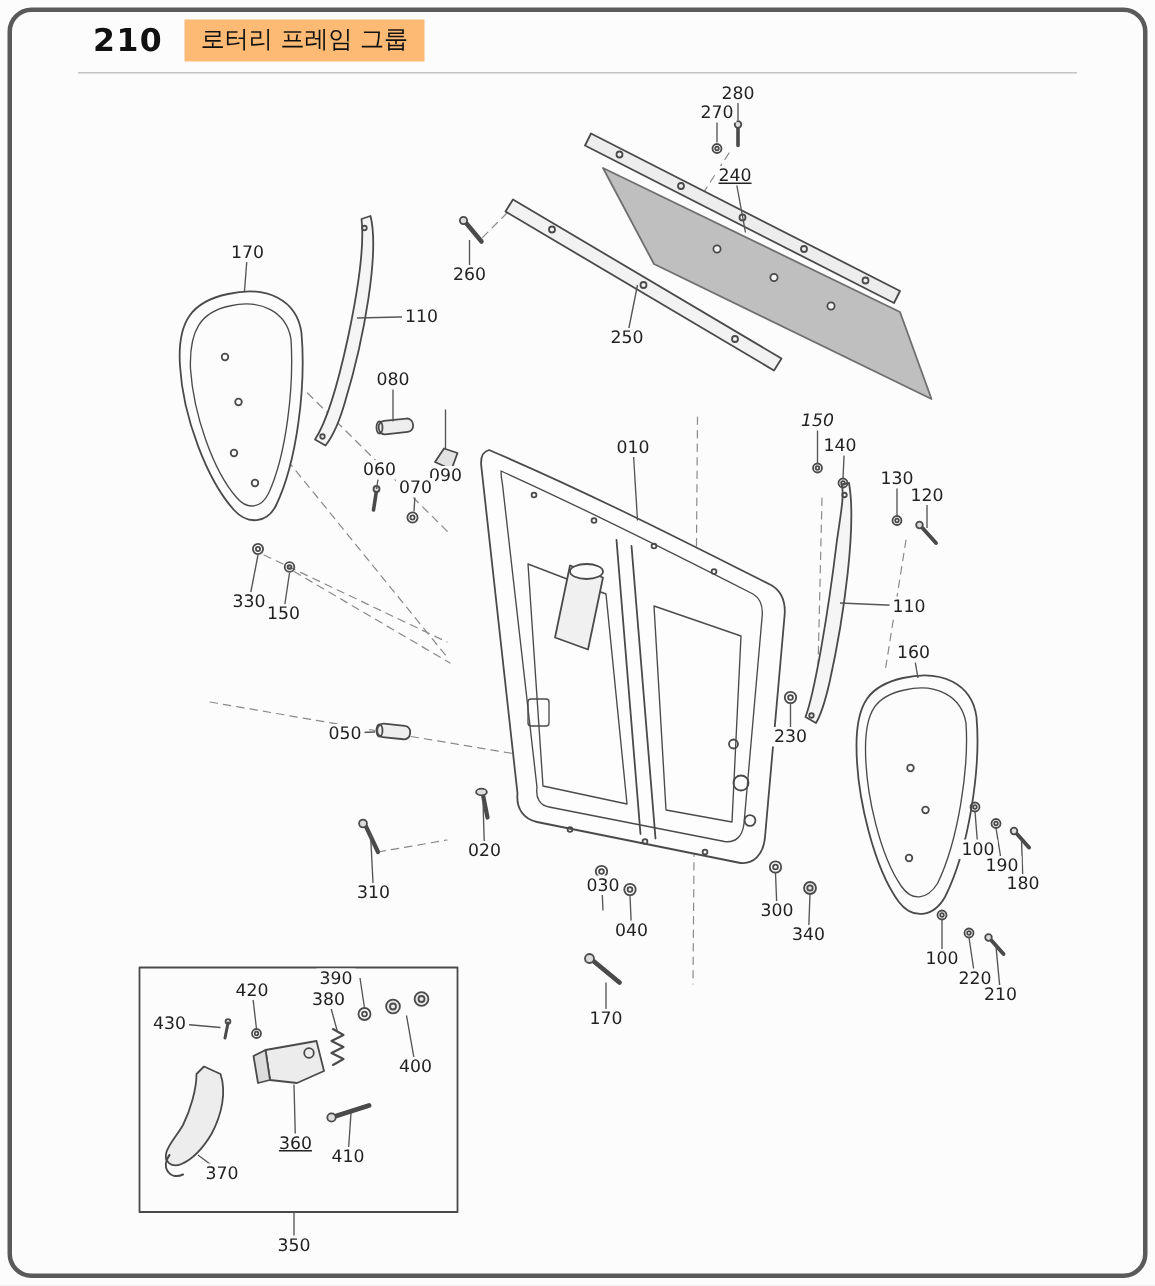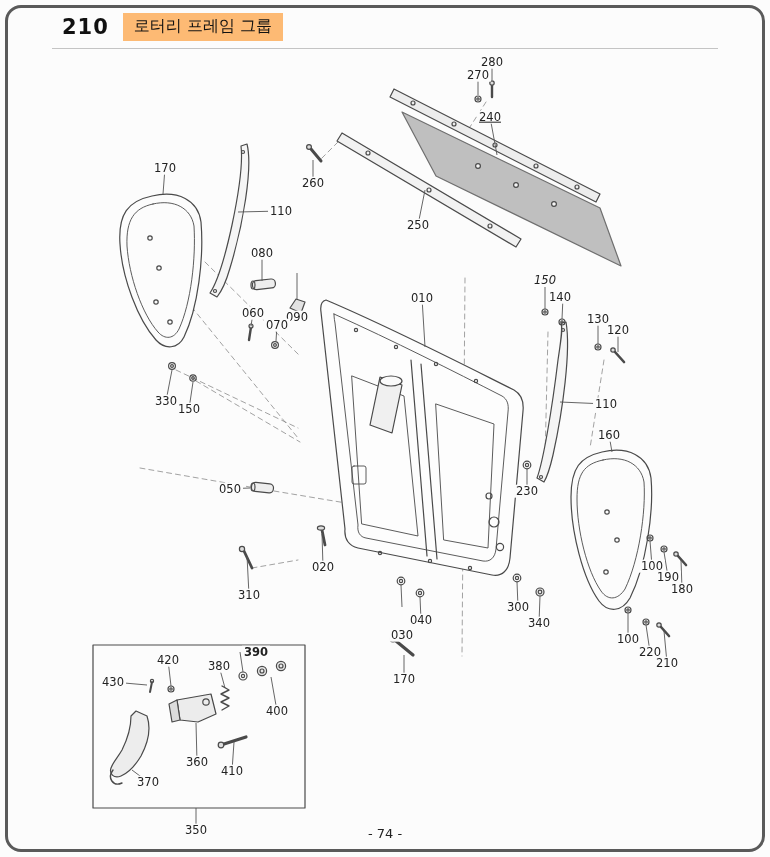--- a/index.html
+++ b/index.html
@@ -332,44 +332,43 @@
       <div class="part-label" style="left: 598px; top: 319px;">130</div>
       <div class="part-label" style="left: 618px; top: 330px;">120</div>
       <div class="part-label" style="left: 606px; top: 404px;">110</div>
       <div class="part-label" style="left: 609px; top: 435px;">160</div>
       <div class="part-label" style="left: 166px; top: 401px;">330</div>
       <div class="part-label" style="left: 189px; top: 409px;">150</div>
       <div class="part-label" style="left: 230px; top: 489px;">050</div>
       <div class="part-label" style="left: 527px; top: 491px;">230</div>
       <div class="part-label" style="left: 323px; top: 567px;">020</div>
       <div class="part-label" style="left: 249px; top: 595px;">310</div>
-      <div class="part-label" style="left: 402px; top: 635px; text-align: center;">030</div>
+      <div class="part-label" style="left: 402px; top: 590px; text-align: center;">030</div>
       <div class="part-label" style="left: 421px; top: 620px;">040</div>
       <div class="part-label" style="left: 518px; top: 607px;">300</div>
       <div class="part-label" style="left: 539px; top: 623px;">340</div>
       <div class="part-label" style="left: 652px; top: 566px;">100</div>
       <div class="part-label" style="left: 668px; top: 577px;">190</div>
       <div class="part-label" style="left: 682px; top: 589px; text-align: center;">180</div>
       <div class="part-label" style="left: 628px; top: 639px;">100</div>
       <div class="part-label" style="left: 650px; top: 652px;">220</div>
       <div class="part-label" style="left: 667px; top: 663px;">210</div>
       <div class="part-label" style="left: 404px; top: 679px;">170</div>
       <div class="part-label" style="left: 168px; top: 660px;">420</div>
-      <div class="part-label" style="left: 256px; top: 652px; font-weight: bold;">390</div>
+      <div class="part-label" style="left: 224px; top: 652px;">390</div>
       <div class="part-label" style="left: 219px; top: 666px;">380</div>
       <div class="part-label" style="left: 113px; top: 682px;">430</div>
       <div class="part-label" style="left: 277px; top: 711px;">400</div>
       <div class="part-label" style="left: 148px; top: 782px;">370</div>
-      <div class="part-label" style="left: 197px; top: 762px;">360</div>
+      <div class="part-label" style="left: 197px; top: 762px; text-decoration: underline;">360</div>
       <div class="part-label" style="left: 232px; top: 771px;">410</div>
       <div class="part-label" style="left: 196px; top: 830px;">350</div>
     </div>
 
   <div class="header">
     <span class="section-num">210</span>
     <span class="title-badge">로터리 프레임 그룹</span>
   </div>
   <div class="header-rule"></div>
 
-  <div class="footer">- 74 -</div>
 
   <div class="page-border"></div>
 </div>
 
 </body></html>

